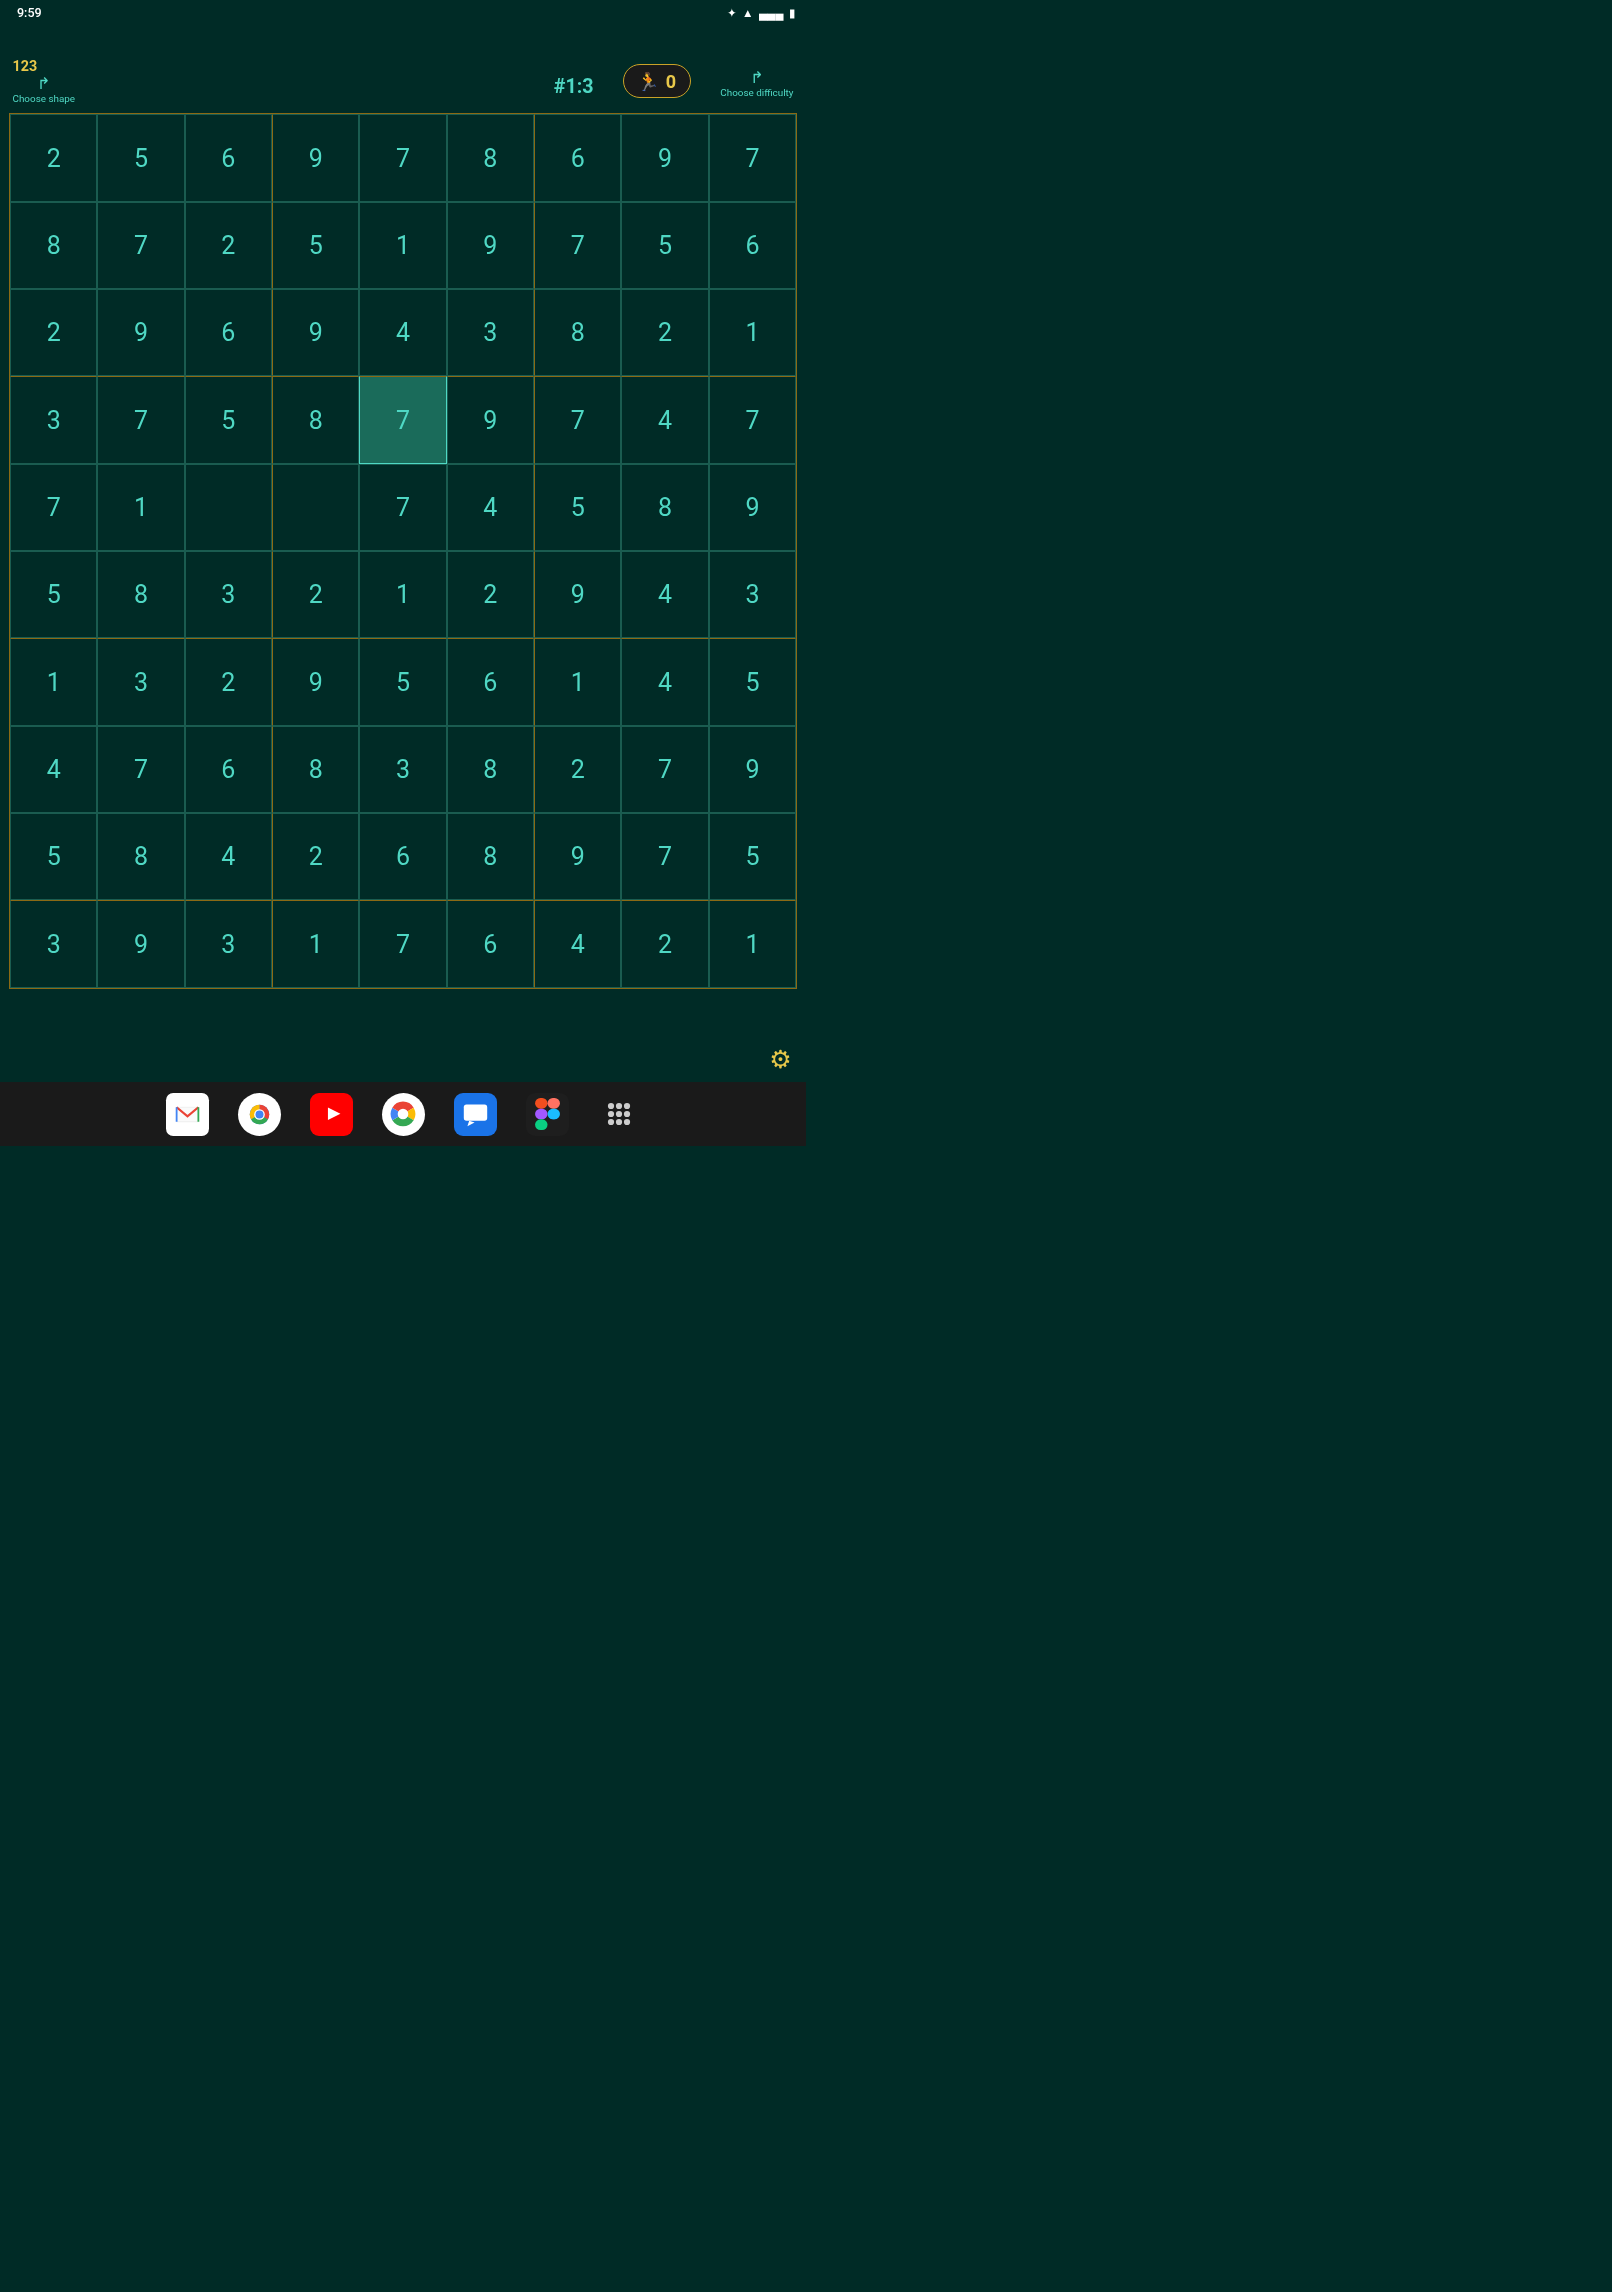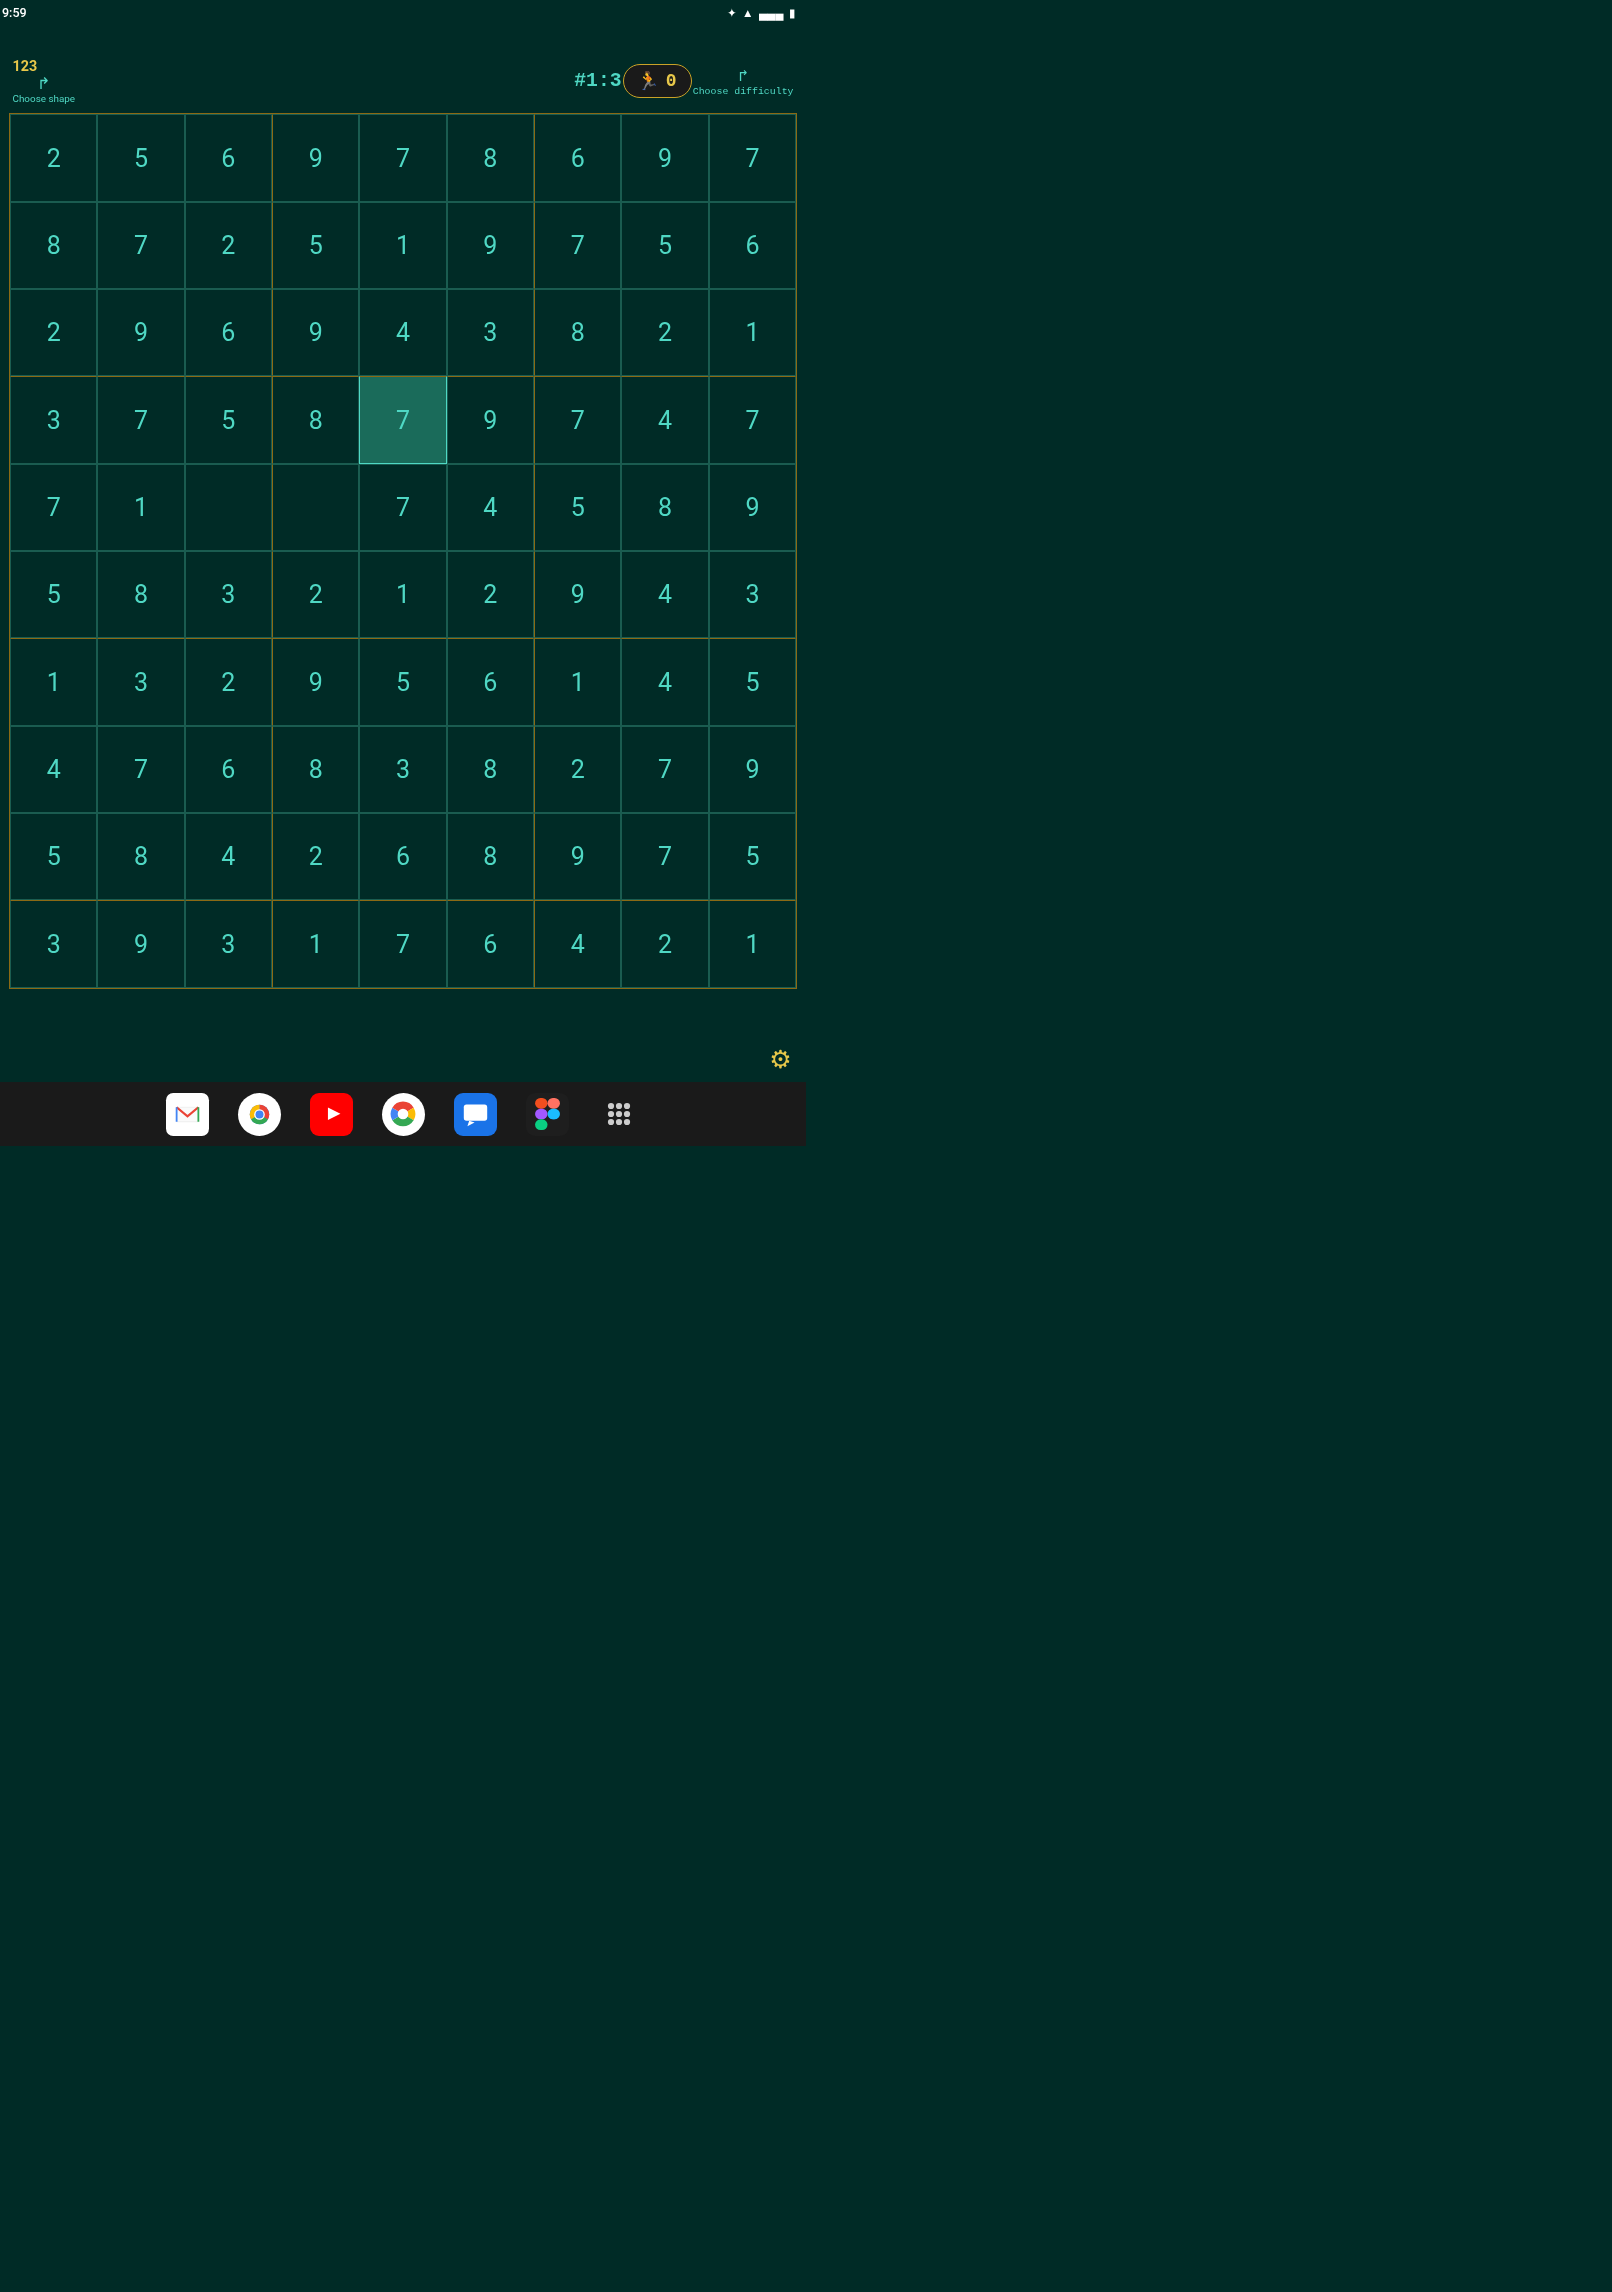--- a/index.html
+++ b/index.html
@@ -13,21 +13,21 @@
       position: relative;
     }
 
     
     #status-bar {
       width: 100%;
       height: 25px;
       background: #002b26;
       display: flex;
       align-items: center;
-      padding: 0 2px;
+      padding: 0 17px;
       position: relative;
     }
     #status-time {
       color: white;
       font-size: 12.5px;
       font-weight: 500;
     }
     #status-icons {
       position: absolute;
       right: 10.7px;
@@ -47,23 +47,22 @@
       padding: 0 12.5px;
       margin-top: 29px;
     }
     #toolbar-left {
       display: flex;
       flex-direction: column;
       align-items: flex-start;
     }
     #toolbar-right {
       display: flex;
-      align-items: center;
-      gap: 1px;
-      font-family: Liberation Mono, monospace;
+      align-items: flex-end;
+      gap: 29px;
     }
     #mode-label {
       color: #e8c84a;
       font-size: 14.3px;
       font-weight: bold;
     }
     #choose-shape-btn {
       display: flex;
       flex-direction: column;
       align-items: center;

